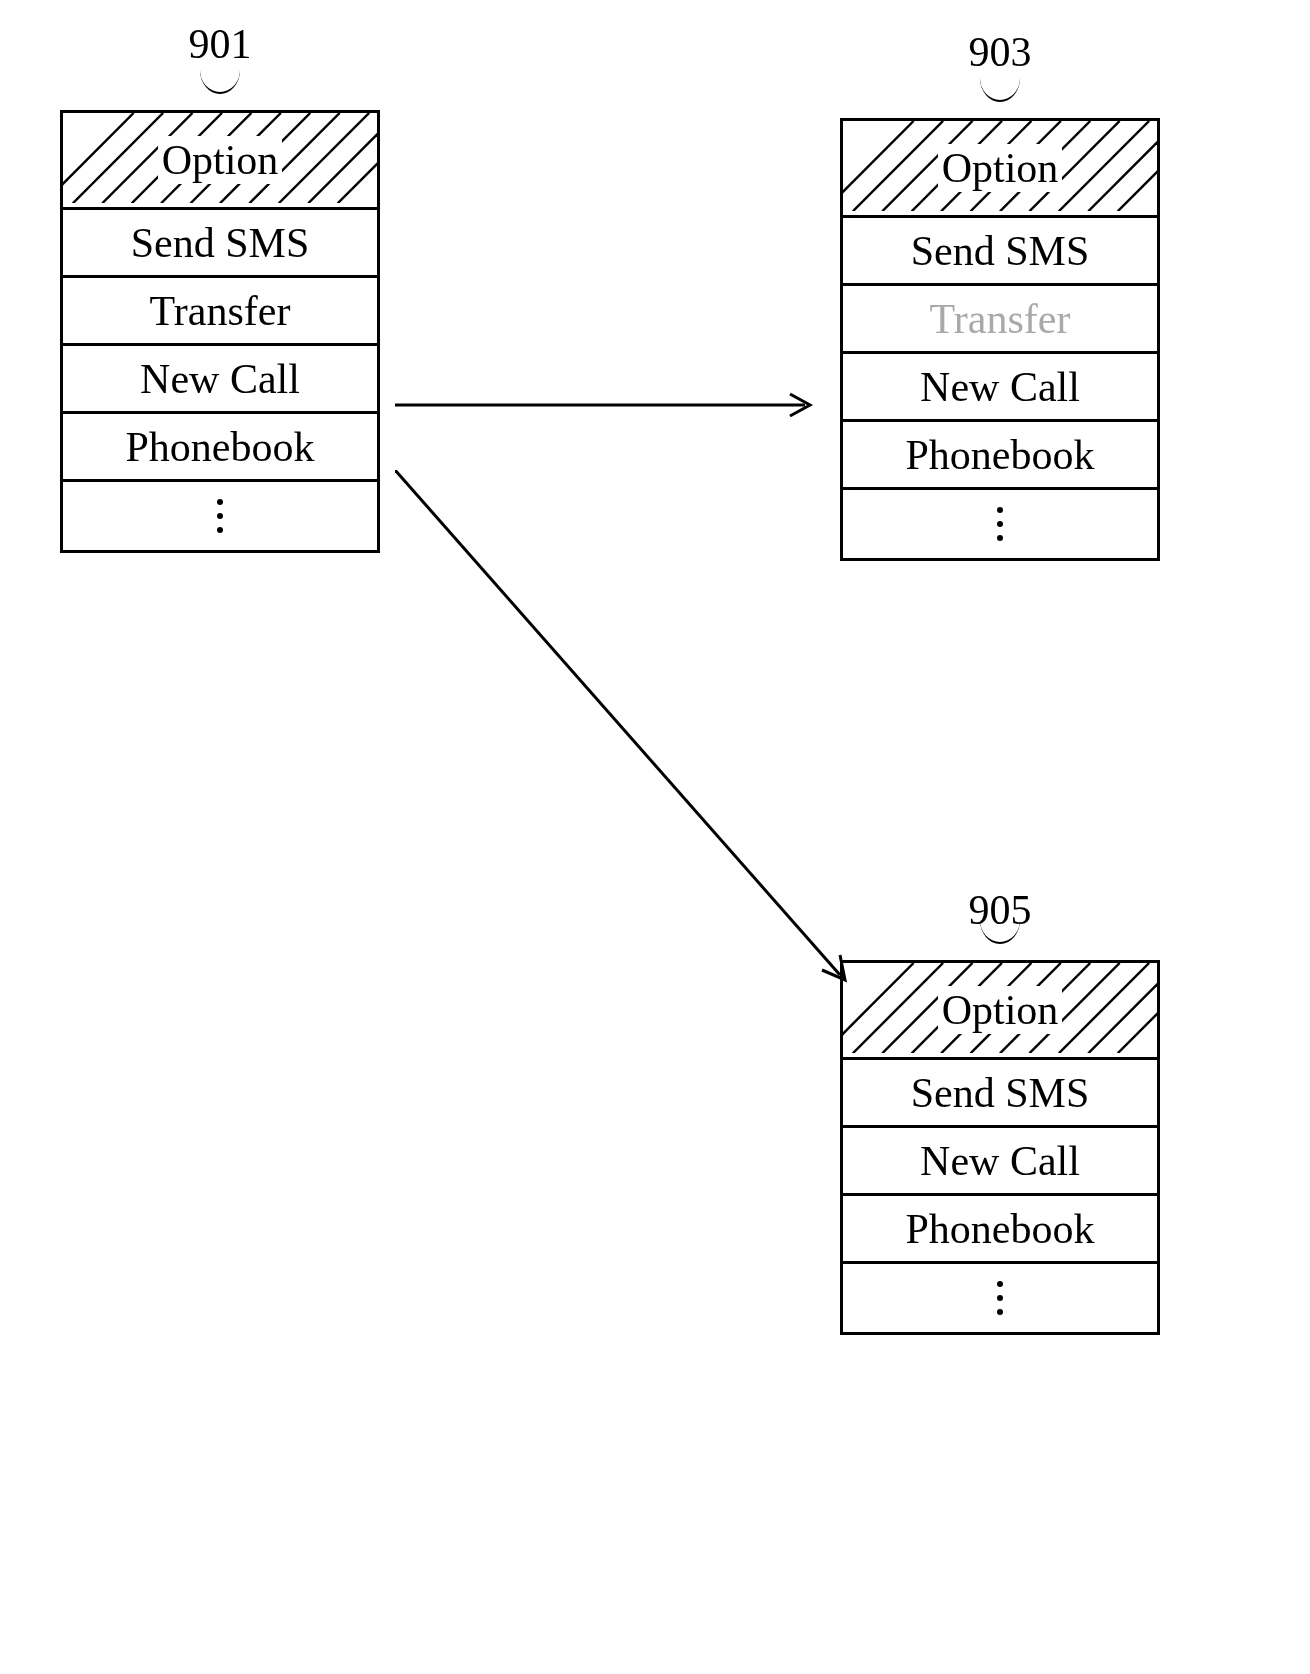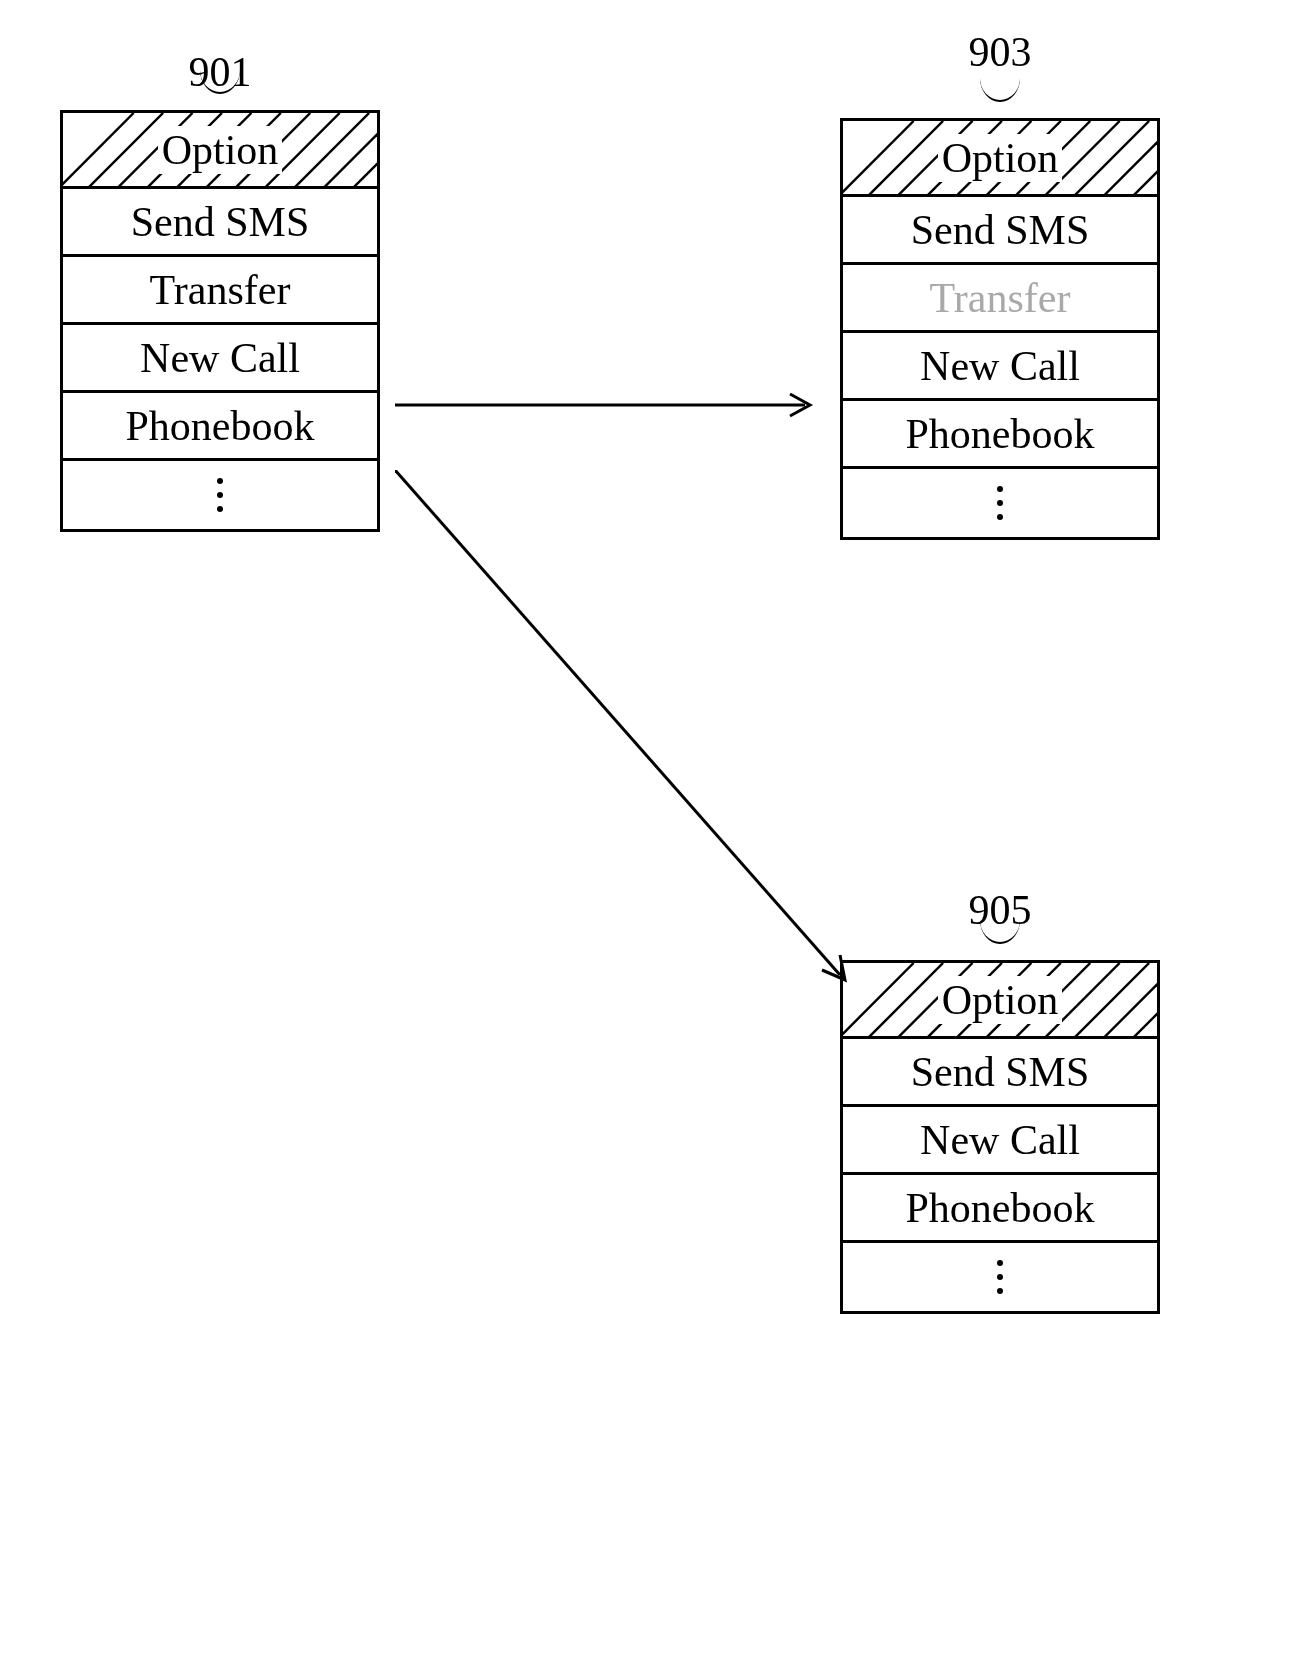--- a/index.html
+++ b/index.html
@@ -16,21 +16,21 @@
     position: absolute;
     width: 320px;
     border: 3px solid #000;
   }
   .ref-label {
     position: absolute;
     font-size: 42px;
     text-align: center;
   }
   .menu-header {
-    height: 76px;
+    height: 97px;
     border-bottom: 3px solid #000;
     position: relative;
     display: flex;
     align-items: center;
     justify-content: center;
     font-size: 42px;
     overflow: hidden;
   }
   .menu-header .hatch {
     position: absolute;
@@ -69,21 +69,21 @@
     border-top: none;
     border-left: none;
     border-right: none;
     border-radius: 0 0 50% 50% / 0 0 100% 100%;
     height: 24px;
   }
 </style>
 </head>
 <body>
 
-<div class="ref-label" style="left:180px; top:20px; width:80px;margin-top:28px;">901</div>
+<div class="ref-label" style="left:180px; top:20px; width:80px;">901</div>
 <div class="curve-tick" style="left:200px; top:70px; width:40px;"></div>
 
 <div class="ref-label" style="left:960px; top:28px; width:80px;">903</div>
 <div class="curve-tick" style="left:980px; top:78px; width:40px;"></div>
 
 <div class="ref-label" style="left:960px; top:870px; width:80px;margin-top:16px;">905</div>
 <div class="curve-tick" style="left:980px; top:920px; width:40px;"></div>
 
 <div class="menu-box" style="left:60px; top:110px;">
   <div class="menu-header">

